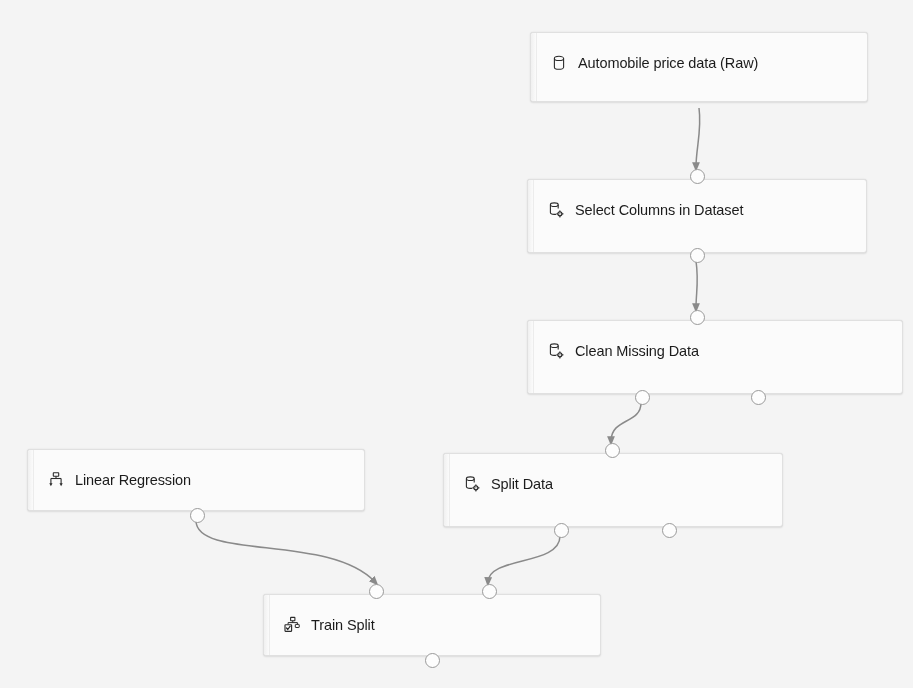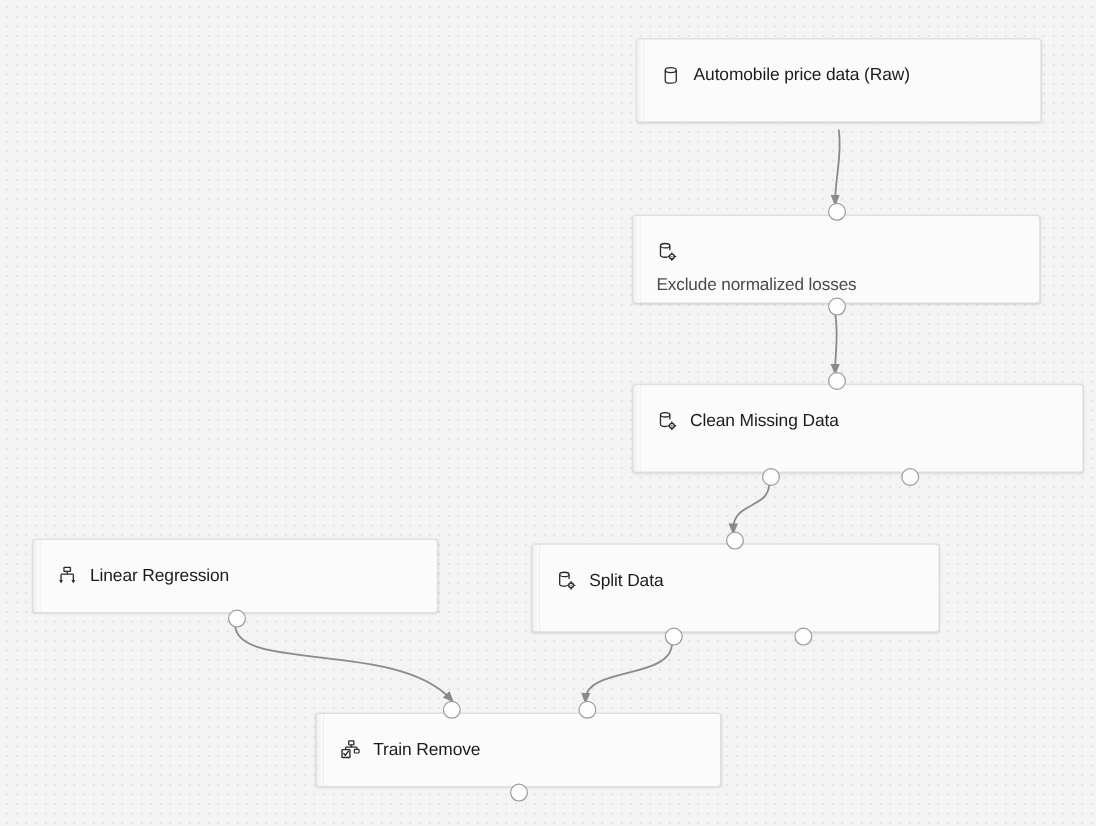--- a/index.html
+++ b/index.html
@@ -140,22 +140,22 @@
         <path d="M 11.2 3.7 L 11.2 7.6" fill="none" stroke="#2b2b2b" stroke-width="1.1"></path>
         <circle cx="12.9" cy="12.8" r="2.0" fill="none" stroke="#2b2b2b" stroke-width="1.15"></circle>
         <circle cx="12.9" cy="12.8" r="0.55" fill="#2b2b2b"></circle>
         <g stroke="#2b2b2b" stroke-width="1.15" stroke-linecap="round">
           <path d="M 12.9 9.7 L 12.9 10.5"></path>
           <path d="M 12.9 15.1 L 12.9 15.9"></path>
           <path d="M 9.8 12.8 L 10.6 12.8"></path>
           <path d="M 15.2 12.8 L 16.0 12.8"></path>
         </g>
       </svg>
-    </div>
-    <div class="node-sub">Exclude normalized losses</div>
+      <span class="node-title">Select Columns in Dataset</span>
+    </div>
     <div class="port" style="left:161.5px; top:-11.5px;"></div>
     <div class="port" style="left:161.5px; top:67.5px;"></div>
   </div>
 
   <div class="node" style="left:527px; top:320px; width:376px; height:74px;">
     <div class="node-head">
       <svg class="node-icon" viewBox="0 0 18 18">
         <ellipse cx="7.3" cy="3.7" rx="3.9" ry="1.8" fill="none" stroke="#2b2b2b" stroke-width="1.1"></ellipse>
         <path d="M 3.4 3.7 L 3.4 11.6 C 3.4 12.6 5.15 13.4 7.3 13.4 C 8.0 13.4 8.65 13.32 9.2 13.18" fill="none" stroke="#2b2b2b" stroke-width="1.1"></path>
         <path d="M 11.2 3.7 L 11.2 7.6" fill="none" stroke="#2b2b2b" stroke-width="1.1"></path>
@@ -218,20 +218,20 @@
       <svg class="node-icon" viewBox="0 0 18 18">
         <rect x="7.6" y="1.4" width="4.3" height="3.3" rx="0.4" fill="none" stroke="#2b2b2b" stroke-width="1.1"></rect>
         <path d="M 9.75 4.7 L 9.75 6.6" fill="none" stroke="#2b2b2b" stroke-width="1.0"></path>
         <path d="M 5.1 6.6 L 14.4 6.6" fill="none" stroke="#2b2b2b" stroke-width="1.0"></path>
         <path d="M 5.1 6.6 L 5.1 8.4" fill="none" stroke="#2b2b2b" stroke-width="1.0"></path>
         <path d="M 14.4 6.6 L 14.4 8.4" fill="none" stroke="#2b2b2b" stroke-width="1.0"></path>
         <rect x="12.3" y="8.4" width="3.9" height="3.1" rx="0.4" fill="none" stroke="#2b2b2b" stroke-width="1.0"></rect>
         <rect x="2.0" y="8.7" width="6.6" height="6.6" rx="0.5" fill="none" stroke="#2b2b2b" stroke-width="1.15"></rect>
         <path d="M 3.5 12.0 L 4.8 13.5 L 7.2 10.2" fill="none" stroke="#2b2b2b" stroke-width="1.2" stroke-linecap="round" stroke-linejoin="round"></path>
       </svg>
-      <span class="node-title">Train Remove</span>
+      <span class="node-title">Train Split</span>
     </div>
     <div class="port" style="left:104.5px; top:-11.5px;"></div>
     <div class="port" style="left:217.5px; top:-11.5px;"></div>
     <div class="port" style="left:160.5px; top:57.5px;"></div>
   </div>
 
 </div>
 
 </body></html>

